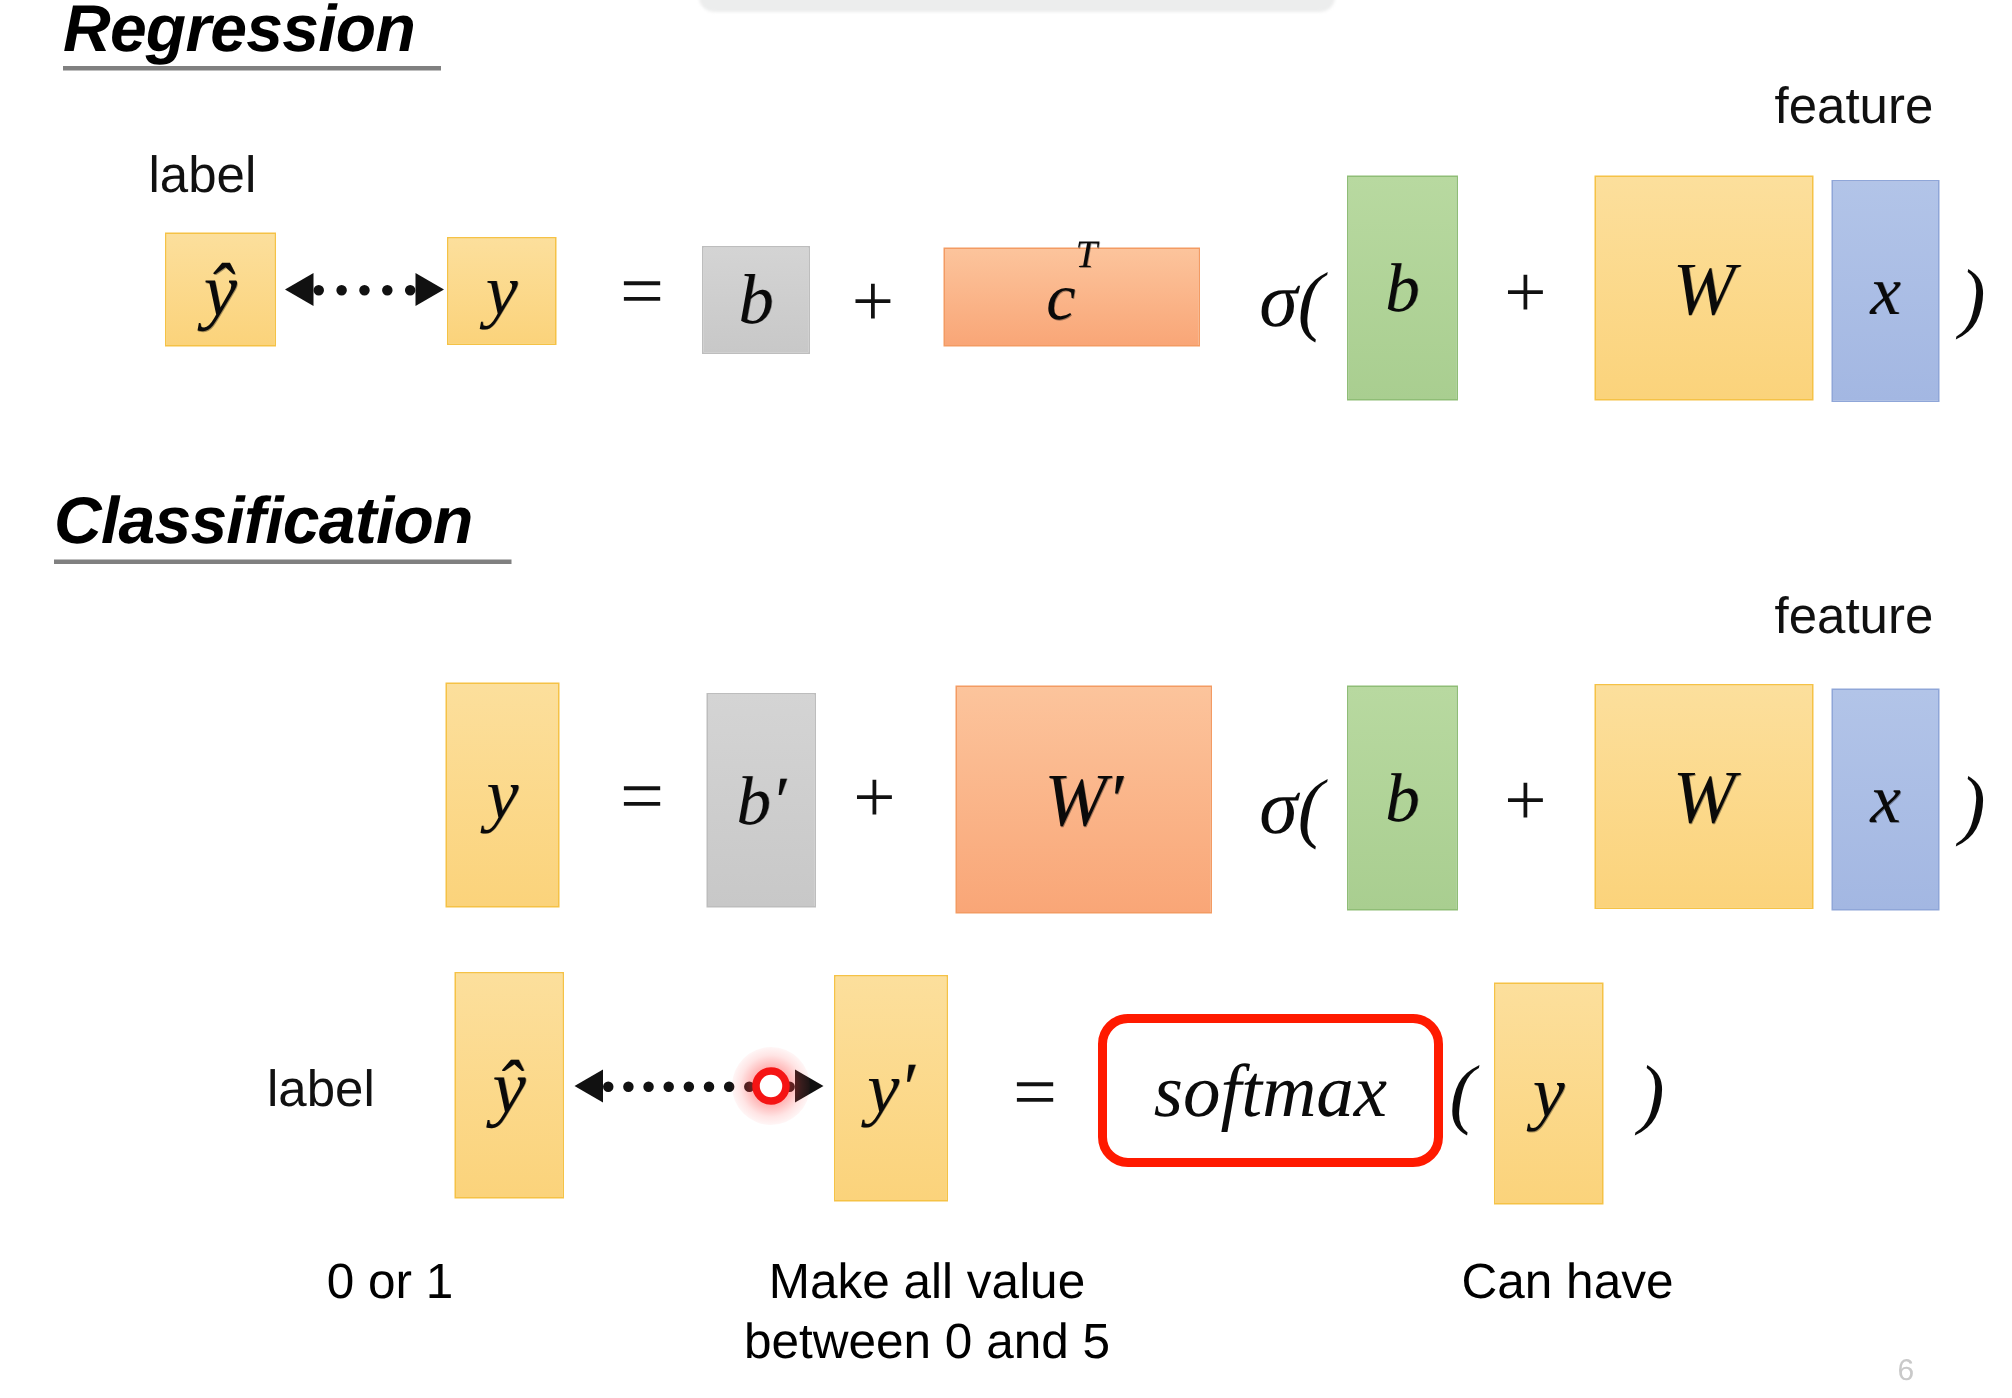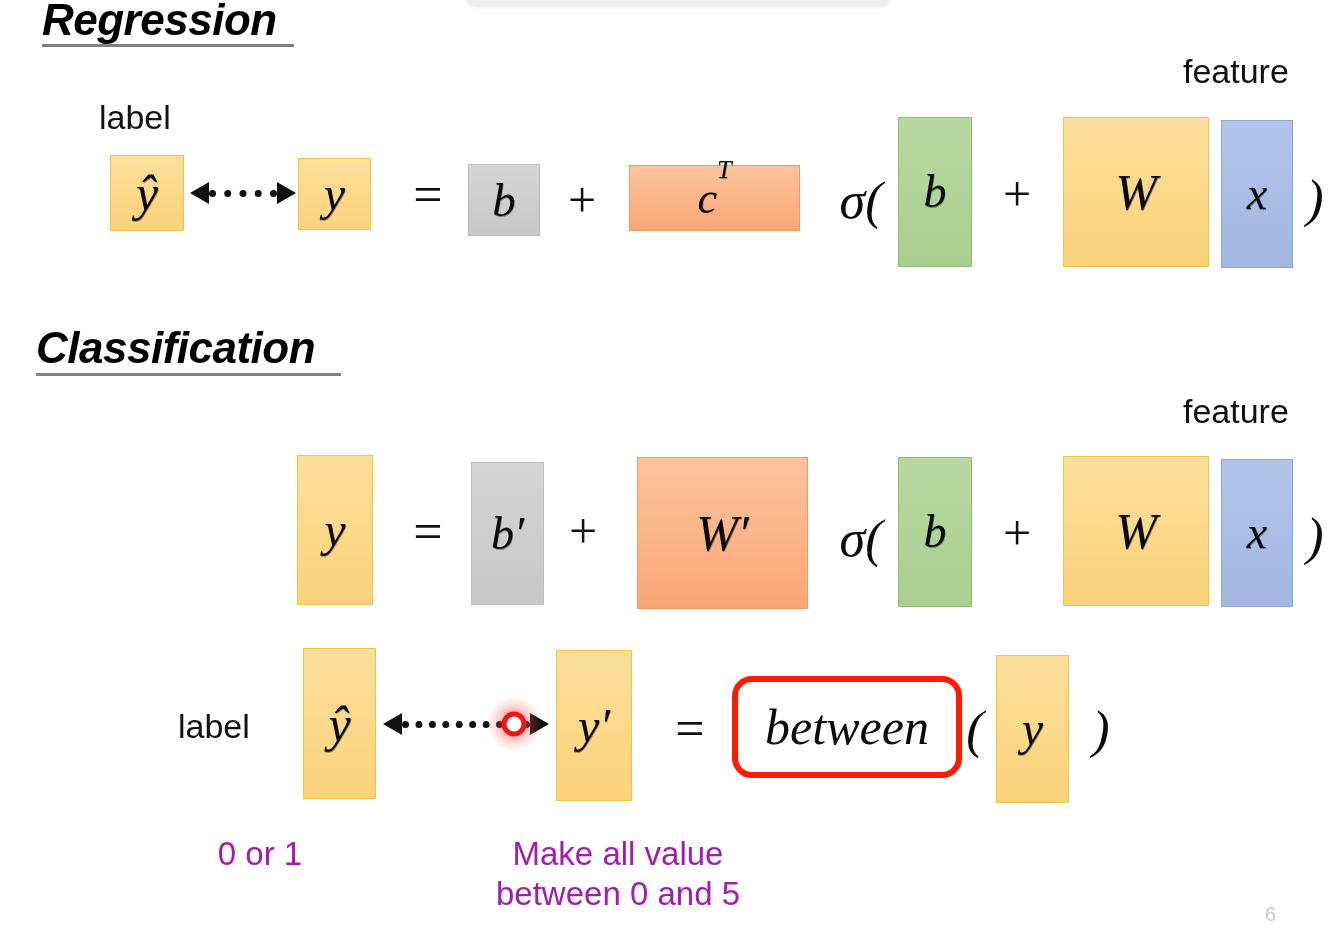--- a/index.html
+++ b/index.html
@@ -53,21 +53,21 @@
     font-family: "Liberation Sans", sans-serif;
     font-size: 34px;
     line-height: 1.15;
     color: #111;
     white-space: nowrap;
   }
   .caption {
     font-family: "Liberation Sans", sans-serif;
     font-size: 33px;
     line-height: 1.22;
-    color: #a21caf;
+    color: #000000;
     text-align: center;
     white-space: nowrap;
   }
 
   
   .math {
     font-family: "Liberation Serif", "DejaVu Serif", serif;
     font-style: italic;
     color: #0b0b0b;
     white-space: nowrap;
@@ -288,37 +288,38 @@
   </div>
 
   <div class="abs box box-yellow" style="left:556px; top:650px; width:76px; height:151px;">
     <span class="box-label bold-var" style="font-size:48px;">y′</span>
   </div>
 
   <div class="abs op" style="left:666px; top:700px; width:48px; height:56px; font-size:52px;">=</div>
 
   <div class="abs red-outline" style="left:732px; top:676px; width:230px; height:102px;"></div>
 
-  <div class="abs math" style="left:740px; top:694px; width:214px; height:66px; font-size:50px;">between</div>
+  <div class="abs math" style="left:740px; top:694px; width:214px; height:66px; font-size:50px;">softmax</div>
 
   <div class="abs math" style="left:960px; top:694px; width:30px; height:70px; font-size:52px;">(</div>
 
   <div class="abs box box-yellow" style="left:996px; top:655px; width:73px; height:148px;">
     <span class="box-label bold-var" style="font-size:48px;">y</span>
   </div>
 
   <div class="abs math" style="left:1085px; top:694px; width:32px; height:70px; font-size:52px;">)</div>
 
   <div class="abs caption" style="left:160px; top:834px; width:200px;">
     <div>0 or 1</div>
   </div>
 
   <div class="abs caption" style="left:438px; top:834px; width:360px;">
     <div>Make all value</div>
     <div>between 0 and 5</div>
   </div>
 
   <div class="abs caption" style="left:920px; top:834px; width:250px;">
+    <div>Can have</div>
   </div>
 
   <div class="abs page-num" style="left:1265px; top:903px;">6</div>
 
 </div>
 
 </body></html>

